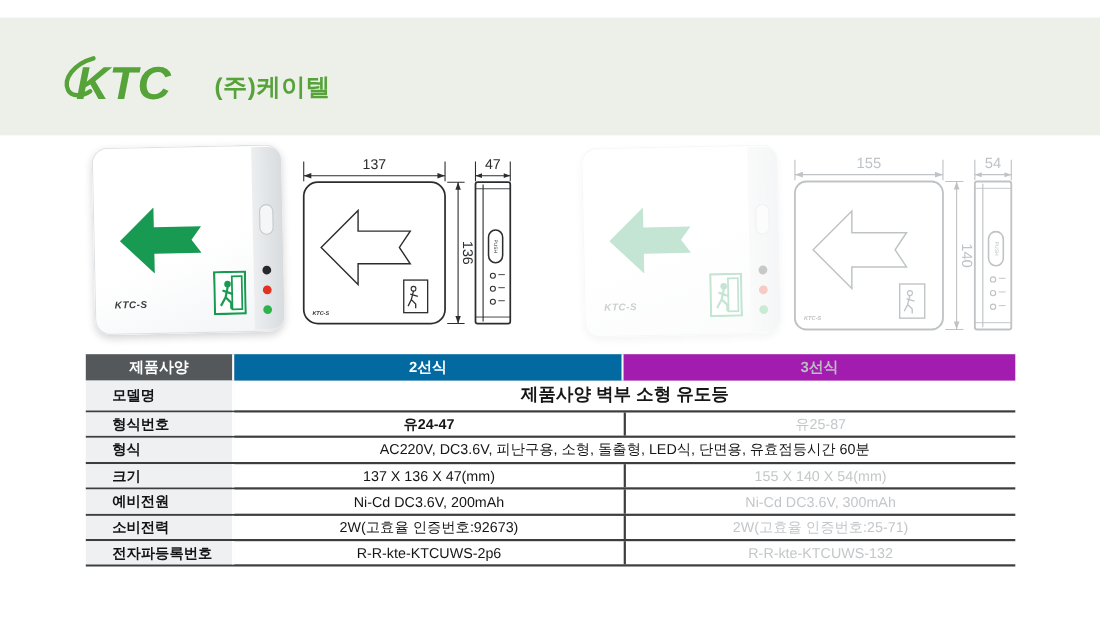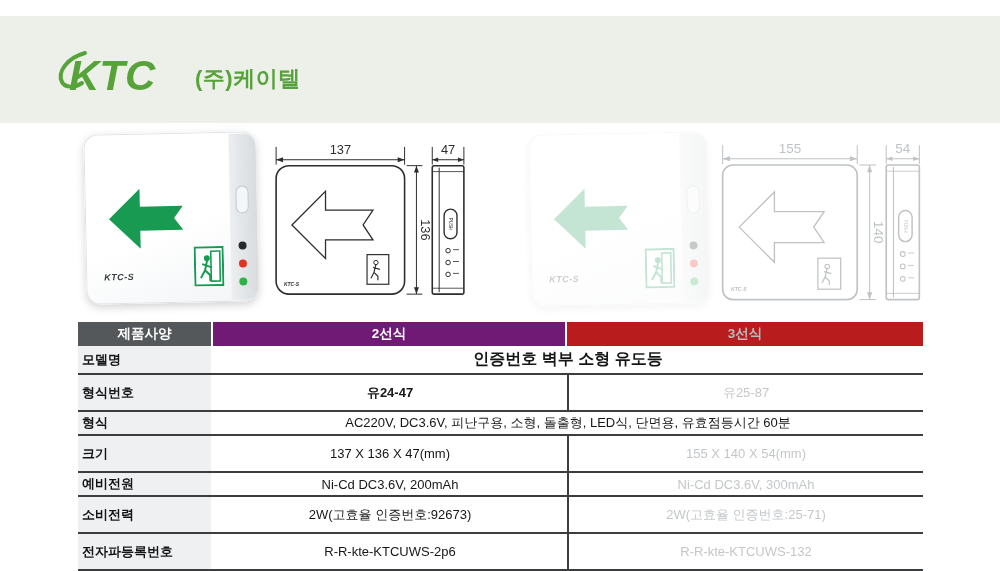--- a/index.html
+++ b/index.html
@@ -67,38 +67,38 @@
   .drawing .push-t { font-size:4.5px; }
 
   
   .spec-table { position:absolute; left:78px; top:322px; width:845px; }
   .t-row { display:grid; grid-template-columns:135px 354px 356px; }
   .t-head .cell {
     height:24px; display:flex; align-items:center; justify-content:center;
     font-size:13.5px; font-weight:bold; color:#ffffff;
   }
   .t-head .cell-1 { background:#54585b; border-right:2px solid #fbfbfa; }
-  .t-head .cell-2 { background:#701a75; border-right:2px solid #fbfbfa; }
-  .t-head .cell-3 { background:#b91c1c; color:#b9bdc0; }
+  .t-head .cell-2 { background:#0369a1; border-right:2px solid #fbfbfa; }
+  .t-head .cell-3 { background:#a21caf; color:#b9bdc0; }
   .t-data { border-bottom:2px solid #3b3d3f; }
   .t-data .lbl {
     background:#eef0f2; border-right:2px solid #ffffff;
-    display:flex; align-items:center; padding-left:4px;
+    display:flex; align-items:center; padding-left:24px;
     font-size:13px; font-weight:bold; color:#141414;
   }
   .t-data .val {
     display:flex; align-items:center; justify-content:center;
     font-size:13px; color:#161616;
   }
   .t-data .val--span { grid-column:2 / 4; }
   .t-data .val--bold { font-weight:bold; }
   .t-data .val--big  { font-size:16px; font-weight:bold; }
   .t-data .val--faded { color:#c4c7c9; border-left:2px solid #3b3d3f; }
   .r-model { height:29px; }
-  .r-23 { height:37px; }
+  .r-23 { height:23px; }
   .r-24 { height:24px; }
 </style>
 </head>
 <body>
 
 <div class="top-banner">
   <div class="logo-wrap">
     <svg class="logo-ktc-svg" viewBox="0 0 130 56">
       <path d="M30 9 C 12 14, 2 28, 7 38 C 10 44, 20 44, 27 39" fill="none" stroke="#55a339" stroke-width="4" stroke-linecap="round"></path>
       <text x="14" y="46" font-size="42" font-weight="bold" font-style="italic" fill="#55a339" font-family="Liberation Sans, sans-serif">KTC</text>
@@ -246,21 +246,21 @@
 
 <div class="spec-table">
   <div class="t-row t-head">
     <div class="cell cell-1">제품사양</div>
     <div class="cell cell-2">2선식</div>
     <div class="cell cell-3">3선식</div>
   </div>
 
   <div class="t-row t-data r-model">
     <div class="lbl">모델명</div>
-    <div class="val val--span val--big">인증번호 벽부 소형 유도등</div>
+    <div class="val val--span val--big">제품사양 벽부 소형 유도등</div>
   </div>
 
   <div class="t-row t-data r-23">
     <div class="lbl">형식번호</div>
     <div class="val val--bold">유24-47</div>
     <div class="val val--faded">유25-87</div>
   </div>
 
   <div class="t-row t-data r-24">
     <div class="lbl">형식</div>

